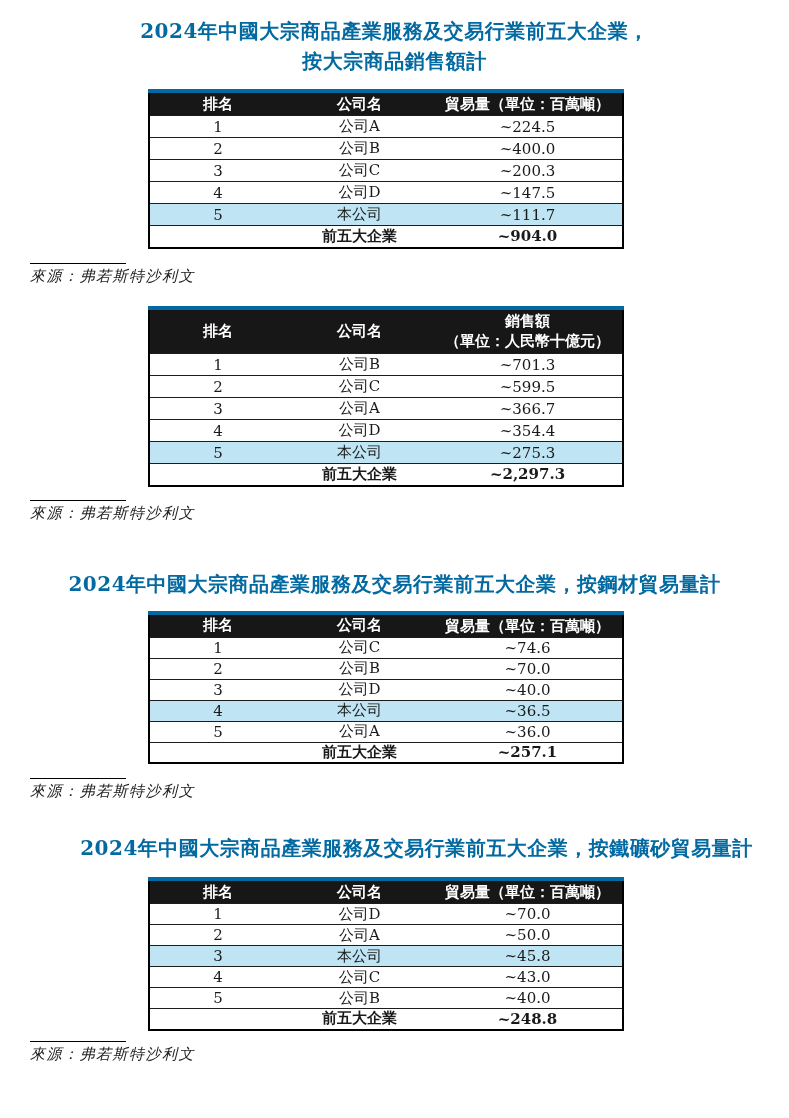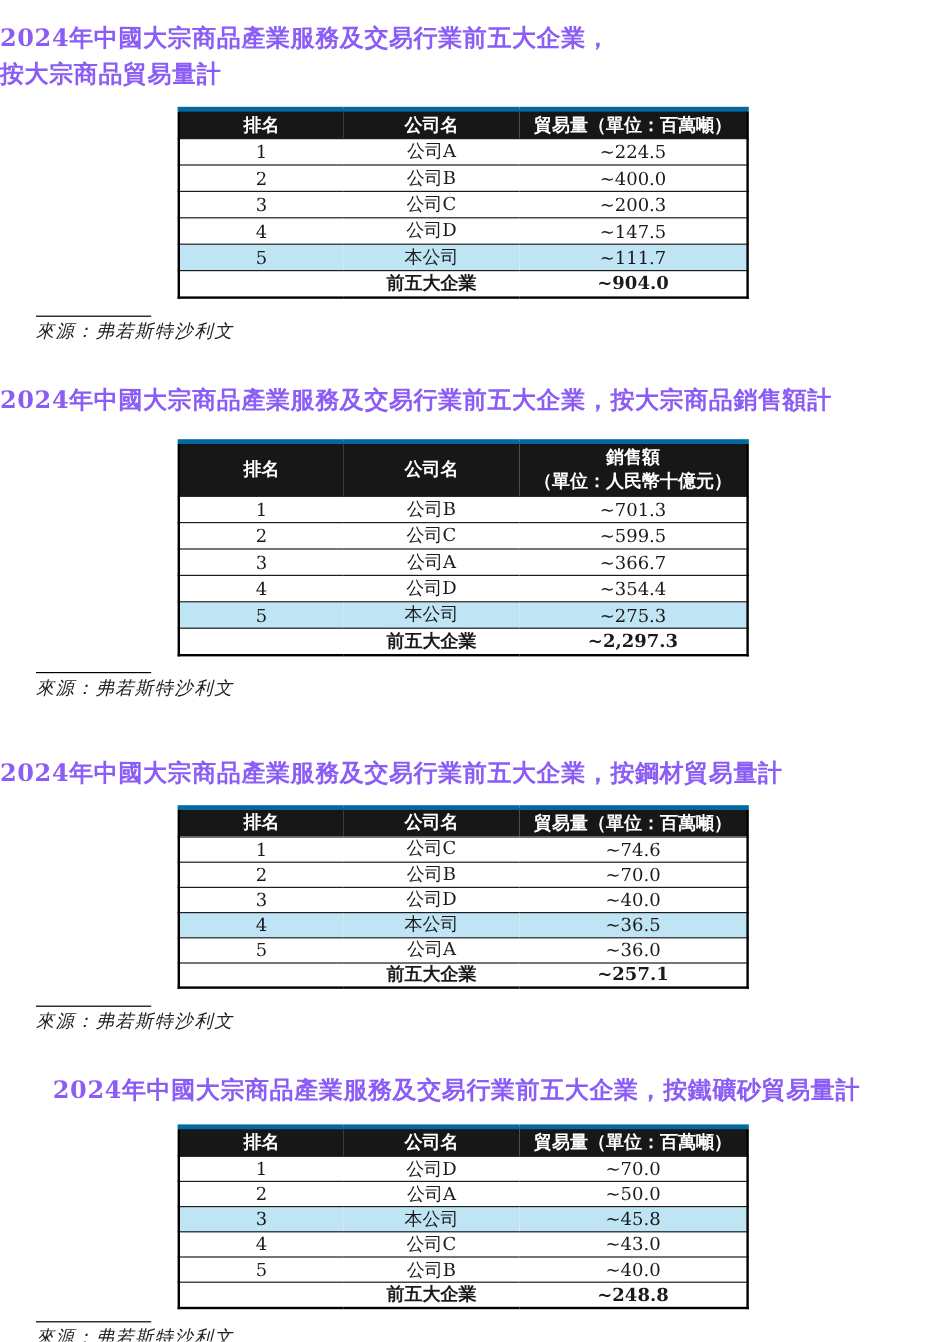--- a/index.html
+++ b/index.html
@@ -5,22 +5,22 @@
   * { box-sizing: border-box; margin: 0; padding: 0; }
   html, body { background: #ffffff; }
   body {
     width: 789px; height: 1118px; overflow: hidden;
     font-family: "DejaVu Serif", "Liberation Serif", serif;
     color: #141414;
   }
   .page { width: 789px; height: 1118px; background: #fff; }
 
   .title {
-    font-weight: 700; font-size: 20px;
-    line-height: 30px; letter-spacing: 0.5px; color: #8b5cf6;
+    text-align: center; font-weight: 700; font-size: 20px;
+    line-height: 30px; letter-spacing: 0.5px; color: #0369a1;
   }
 
   table.rank-table {
     width: 474px; margin-left: 148px;
     border-collapse: collapse; table-layout: fixed;
     border: 2px solid #000;
   }
   col.col-rank { width: 137px; }
   col.col-company { width: 147px; }
   col.col-value { width: 190px; }
@@ -71,21 +71,21 @@
   .section-4 .source { margin-top: 10px; }
 </style>
 </head>
 <body>
 
 <div class="page">
   <div id="sections">
       <div class="section section-1">
         <div class="title">
           <div class="title-line">2024年中國大宗商品產業服務及交易行業前五大企業，</div>
-          <div class="title-line">按大宗商品貿易量計</div>
+          <div class="title-line">按大宗商品銷售額計</div>
         </div>
         <table class="rank-table">
           <colgroup>
             <col class="col-rank">
             <col class="col-company">
             <col class="col-value">
           </colgroup>
           <thead>
             <tr class="header-row">
               <th>排名</th>
@@ -127,23 +127,20 @@
               <td>~904.0</td>
             </tr>
           </tbody>
         </table>
         <div class="source">
           <div class="source-rule"></div>
           <div class="source-text">來源：弗若斯特沙利文</div>
         </div>
       </div>
       <div class="section section-2">
-        <div class="title">
-          <div class="title-line">2024年中國大宗商品產業服務及交易行業前五大企業，按大宗商品銷售額計</div>
-        </div>
         <table class="rank-table">
           <colgroup>
             <col class="col-rank">
             <col class="col-company">
             <col class="col-value">
           </colgroup>
           <thead>
             <tr class="header-row">
               <th>排名</th>
               <th>公司名</th>

